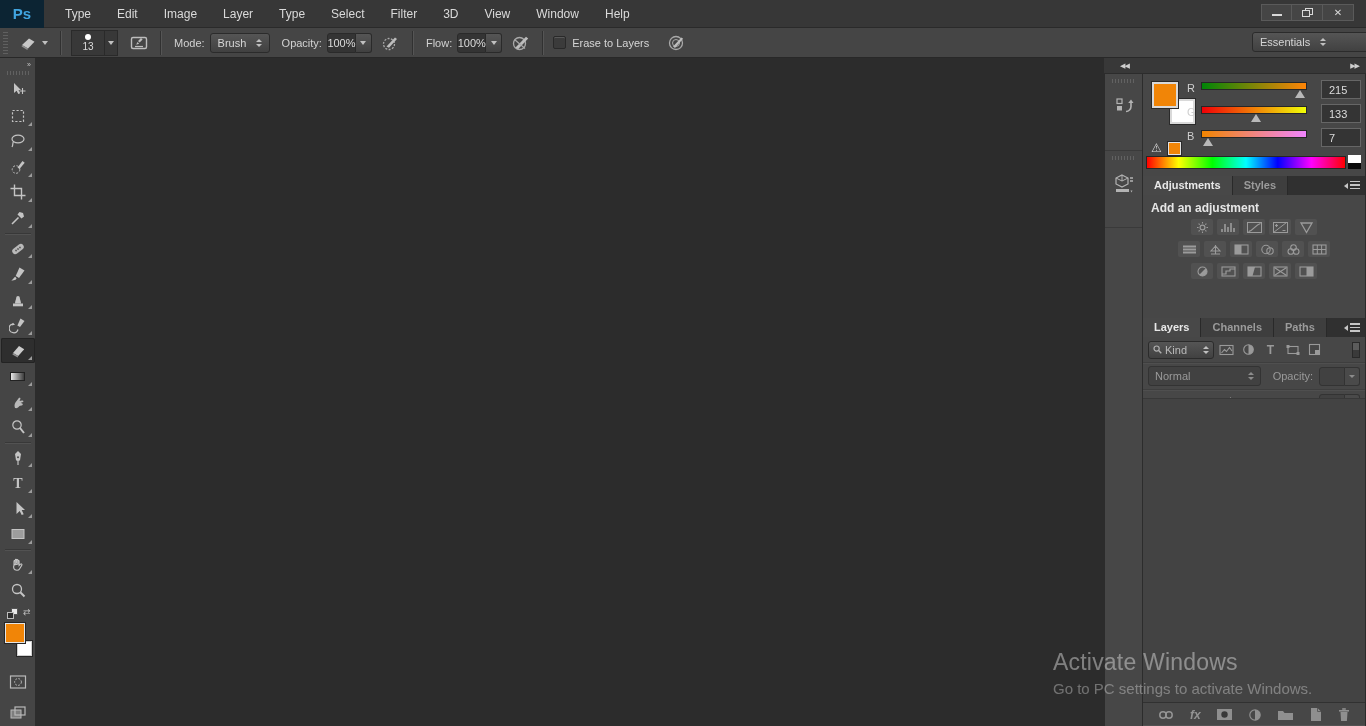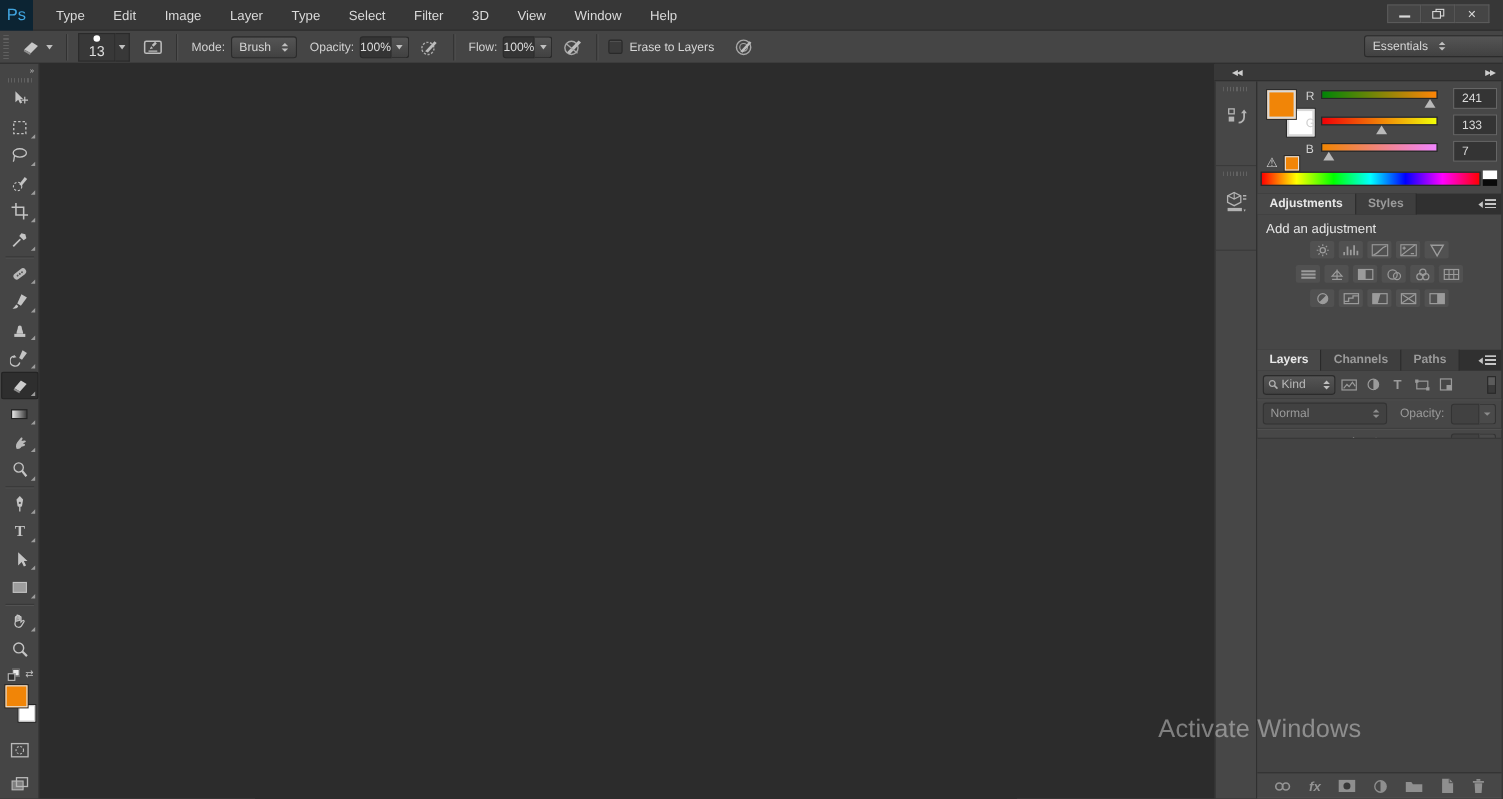--- a/index.html
+++ b/index.html
@@ -1,53 +1,53 @@
 <!DOCTYPE html>
 <html><head>
 <meta charset="utf-8">
 <style>
 *{box-sizing:border-box;margin:0;padding:0}
 html,body{width:1366px;height:726px;overflow:hidden}
 body{position:relative;background:#454545;font-family:"Liberation Sans",sans-serif;color:#d6d6d6;-webkit-user-select:none}
 svg{display:block}
 
 .titlebar{position:absolute;left:0;top:0;width:1366px;height:28px;background:#373737;border-bottom:1px solid #2a2a2a;display:flex;align-items:center}
-.ps-logo{width:30px;height:28px;background:#0c2433;color:#41a5e0;font-size:15px;font-weight:normal;display:flex;align-items:center;justify-content:center}
+.ps-logo{width:44px;height:28px;background:#0c2433;color:#41a5e0;font-size:15px;font-weight:bold;display:flex;align-items:center;justify-content:center}
 .menu{display:flex;height:100%;align-items:center;margin-left:8px}
 .menu-item{padding:0 13px;font-size:12px;color:#dadada;height:100%;display:flex;align-items:center;cursor:default}
 .win-controls{position:absolute;top:4px;right:12px;display:flex}
 .win-btn{width:31px;height:17px;background:#454545;border:1px solid #5a5a5a;border-left-width:0;display:flex;align-items:center;justify-content:center;color:#d8d8d8;font-size:10px}
 .win-btn:first-child{border-left-width:1px}
 .min-glyph{width:10px;height:2px;background:#d8d8d8;margin-top:5px}
 .rest-glyph{position:relative;width:11px;height:9px}
 .rest-glyph .r1{position:absolute;left:0;bottom:0;width:8px;height:7px;border:1px solid #d8d8d8;background:#454545}
 .rest-glyph .r2{position:absolute;right:0;top:0;width:8px;height:7px;border:1px solid #d8d8d8}
 
 .optionsbar{position:absolute;left:0;top:28px;width:1366px;height:30px;background:#454545;border-bottom:1px solid #282828;display:flex;align-items:center}
 .grip-v{width:5px;height:22px;margin:0 6px 0 3px;background:repeating-linear-gradient(180deg,#606060 0 1px,transparent 1px 3px)}
 .sep{width:1px;height:24px;background:#313131;box-shadow:1px 0 0 #555;margin:0 8px}
 .tool-btn{display:flex;align-items:center;gap:4px;padding:2px 4px}
 .t-dn{width:0;height:0;border-left:3.5px solid transparent;border-right:3.5px solid transparent;border-top:4px solid #c0c0c0}
 .t-up-s{width:0;height:0;border-left:3px solid transparent;border-right:3px solid transparent;border-bottom:3.5px solid #c0c0c0}
 .t-dn-s{width:0;height:0;border-left:3px solid transparent;border-right:3px solid transparent;border-top:3.5px solid #c0c0c0}
 .brush-preview{display:flex;margin-left:2px}
 .bp-box{width:34px;height:26px;background:#383838;border:1px solid #2a2a2a;display:flex;flex-direction:column;align-items:center;justify-content:center;gap:1px}
 .bp-dot{width:6px;height:6px;border-radius:50%;background:#fff}
-.bp-size{font-size:13px;color:#ddd}
+.bp-size{font-size:10px;color:#ddd}
 .bp-caret{width:13px;height:26px;background:#383838;border:1px solid #2a2a2a;border-left:none;display:flex;align-items:center;justify-content:center}
 .icon-btn{width:26px;height:26px;display:flex;align-items:center;justify-content:center}
 .opt-label{font-size:11px;color:#d2d2d2;margin:0 5px}
 .combo{height:20px;background:linear-gradient(#555,#414141);border:1px solid #2b2b2b;border-radius:3px;display:flex;align-items:center;padding:0 7px;font-size:11px;color:#d6d6d6}
 .combo .updown{display:flex;flex-direction:column;gap:2px;margin-left:10px}
 .val-combo{display:flex}
 .val-box{width:29px;height:20px;background:#343434;border:1px solid #2a2a2a;border-radius:3px 0 0 3px;color:#dcdcdc;font-size:11px;display:flex;align-items:center;justify-content:center}
 .val-btn{width:16px;height:20px;background:linear-gradient(#555,#414141);border:1px solid #2a2a2a;border-left:none;border-radius:0 3px 3px 0;display:flex;align-items:center;justify-content:center}
 .checkbox{width:13px;height:13px;background:#3b3b3b;border:1px solid #292929;border-radius:2px;box-shadow:inset 0 1px 0 #585858;margin:0 6px 0 2px}
 .cb-label{font-size:11px;color:#d6d6d6}
-.workspace{position:absolute;right:14px;top:4px;width:112px}
+.workspace{position:absolute;right:2px;top:4px;width:112px}
 .workspace .combo{width:132px}
 
 .toolbar{position:absolute;left:0;top:58px;width:36px;bottom:0;background:#454545;border-right:1px solid #2c2c2c;display:flex;flex-direction:column;align-items:center}
 .tb-head{width:100%;height:13px;display:flex;justify-content:flex-end;align-items:center;padding-right:4px;font-size:7px;color:#c2c2c2}
 .tb-grip{width:22px;height:4px;margin-bottom:3px;background:repeating-linear-gradient(90deg,#616161 0 1px,transparent 1px 3px)}
 .tool{width:34px;height:26px;display:flex;align-items:center;justify-content:center;position:relative}
 .tool.fly::after{content:"";position:absolute;right:3px;bottom:3px;width:0;height:0;border-left:4px solid transparent;border-bottom:4px solid #9c9c9c}
 .tool.selected{background:#2e2e2e;box-shadow:inset 0 0 0 1px #232323;border-radius:2px}
 .tb-sep{width:26px;height:1px;background:#383838;box-shadow:0 1px 0 #525252;margin:2px 0}
 .grad-chip{width:15px;height:9px;border:1px solid #222;background:linear-gradient(90deg,#e8e8e8,#3c3c3c)}
@@ -86,21 +86,21 @@
 .thumb{position:absolute;top:7px;width:0;height:0;border-left:5px solid transparent;border-right:5px solid transparent;border-bottom:8px solid #b9b9b9}
 .ch-val{position:absolute;right:2px;top:0;width:40px;height:19px;background:#343434;border:1px solid #666;color:#dcdcdc;font-size:11px;display:flex;align-items:center;padding-left:7px}
 .tr-r{background:linear-gradient(90deg,rgb(0,133,7),rgb(255,133,7))}
 .tr-g{background:linear-gradient(90deg,rgb(241,0,7),rgb(241,255,7))}
 .tr-b{background:linear-gradient(90deg,rgb(241,133,0),rgb(241,133,255))}
 .spectrum{position:absolute;left:3px;bottom:7px;width:200px;height:13px;border:1px solid #262626;background:linear-gradient(90deg,#f00 0%,#ff0 16%,#0f0 33%,#0ff 50%,#00f 66%,#f0f 83%,#f00 100%)}
 .spec-w{position:absolute;right:4px;bottom:13px;width:13px;height:8px;background:#fff}
 .spec-k{position:absolute;right:4px;bottom:7px;width:13px;height:6px;background:#0a0a0a}
 
 .adj-body{height:103px;padding-top:4px}
-.adj-head{font-size:12px;font-weight:normal;color:#e6e6e6;padding:2px 0 4px 8px}
+.adj-head{font-size:12px;font-weight:bold;color:#e6e6e6;padding:2px 0 4px 8px}
 .adj-row{display:flex;justify-content:center;gap:4px;margin-bottom:6px}
 .adj-ic{width:22px;height:16px;background:#515151;border-radius:2px;display:flex;align-items:center;justify-content:center}
 
 .lay-row{display:flex;align-items:center;padding:0 5px;border-bottom:1px solid #3e3e3e;box-shadow:0 1px 0 #4f4f4f}
 .filter-row{height:26px;gap:3px}
 .kind-combo{width:66px;height:18px;background:linear-gradient(#555,#414141);border:1px solid #2b2b2b;border-radius:3px;display:flex;align-items:center;padding:0 4px;font-size:11px;color:#b9b9b9;gap:3px}
 .kind-combo .updown{display:flex;flex-direction:column;gap:2px;margin-left:auto}
 .fl-ic{width:19px;height:18px;display:flex;align-items:center;justify-content:center}
 .toggle{width:8px;height:16px;background:#3a3a3a;border:1px solid #292929;margin-left:auto}
 .toggle i{display:block;width:100%;height:7px;background:#5b5b5b}
@@ -426,21 +426,21 @@
     <span class="cp-bg"></span>
     <span class="cp-fg" style="background:#F18507"></span>
     <span class="cp-warn">⚠</span>
     <span class="cp-warn-swatch" style="background:#F18507"></span>
 
     <div class="ch-row" style="top:6px">
       <span class="ch-label">R</span>
       <span class="track tr-r">
           <span class="thumb" style="left:calc(94% - 5px)"></span>
         </span>
-      <span class="ch-val">241</span>
+      <span class="ch-val">215</span>
     </div>
     <div class="ch-row" style="top:30px">
       <span class="ch-label">G</span>
       <span class="track tr-g">
           <span class="thumb" style="left:calc(52% - 5px)"></span>
         </span>
       <span class="ch-val">133</span>
     </div>
     <div class="ch-row" style="top:54px">
       <span class="ch-label">B</span>
@@ -712,13 +712,14 @@
             <rect x="2" y="3" width="10" height="1.6" fill="#8f8f8f"></rect>
             <rect x="5.2" y="1.2" width="3.6" height="1.6" fill="#8f8f8f"></rect>
           </svg>
         </span>
     </div>
   </div>
 </div>
 
 <div class="watermark">
   <div class="wm-title">Activate Windows</div>
+  <div class="wm-sub">Go to PC settings to activate Windows.</div>
 </div>
 
 </body></html>

